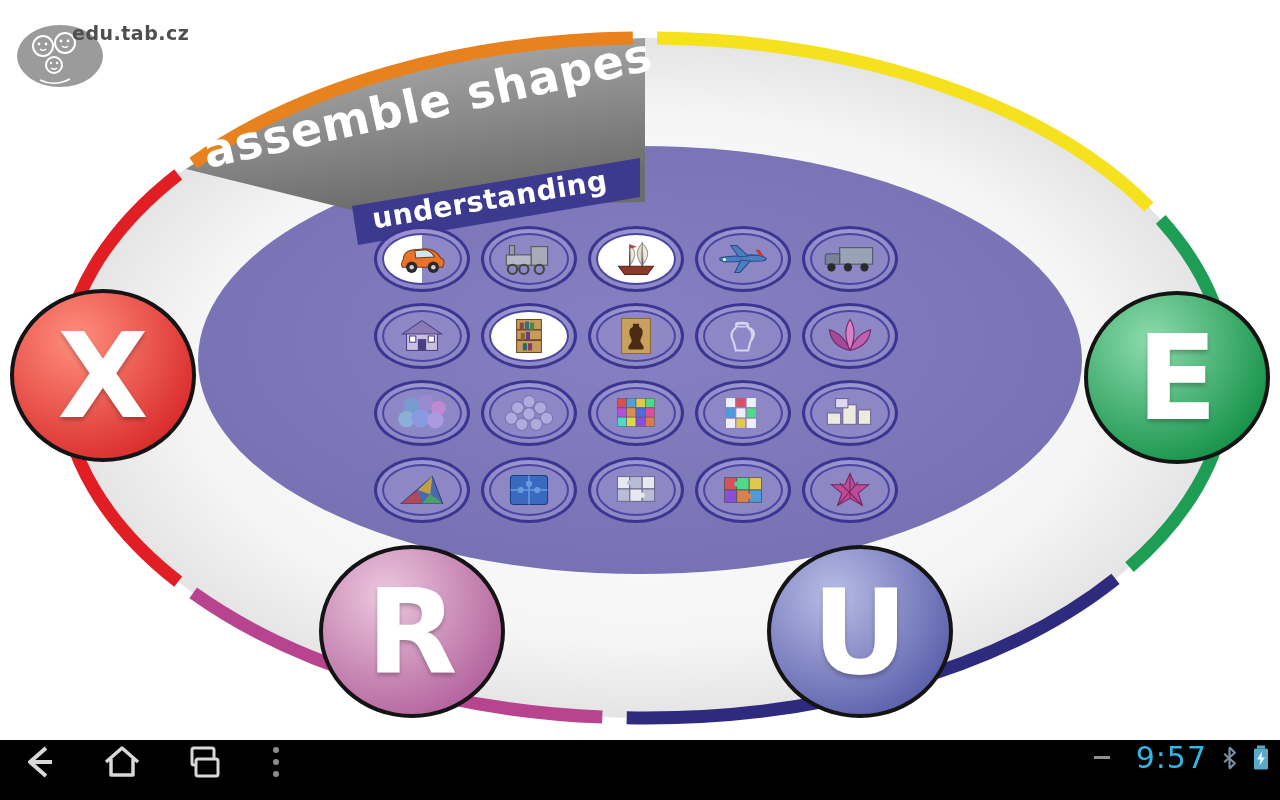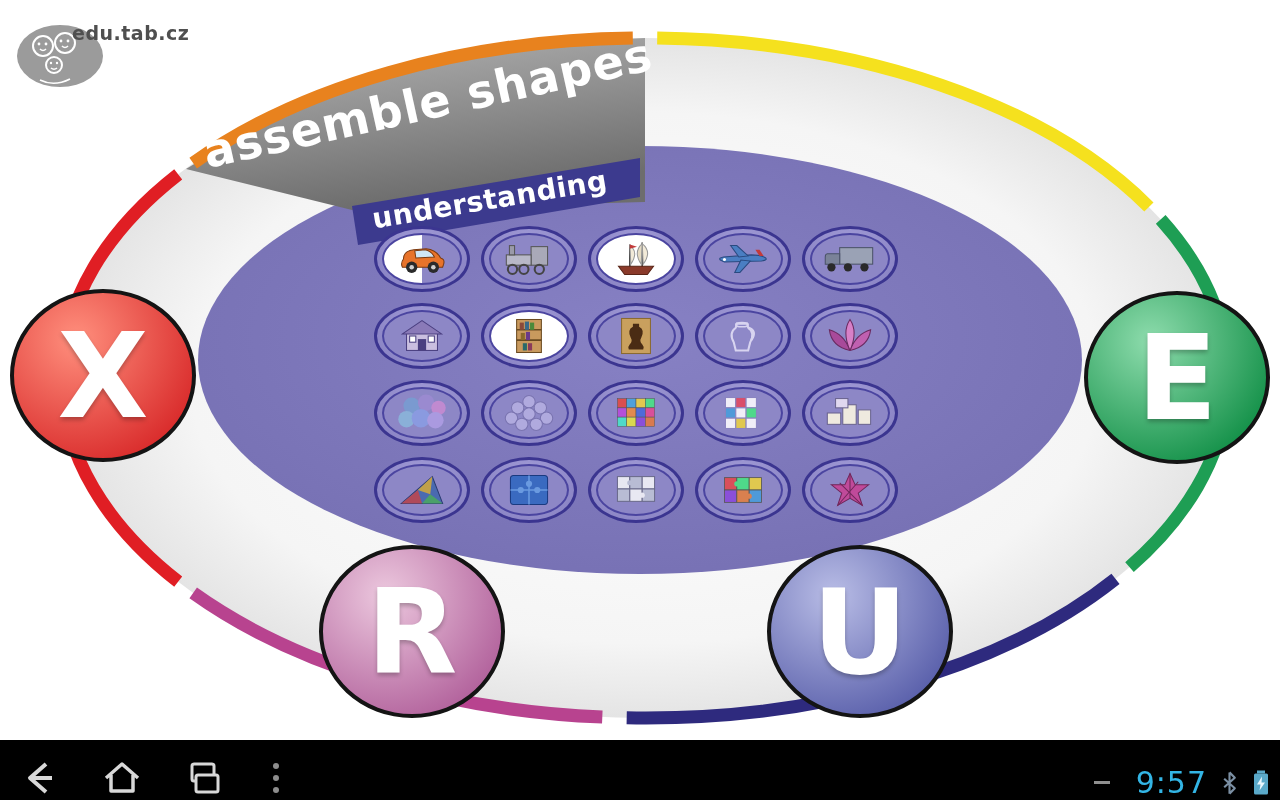--- a/index.html
+++ b/index.html
@@ -32,21 +32,21 @@
                  display:flex; align-items:center; justify-content:center; }
 
   
   #logo { position:absolute; left:10px; top:10px; width:230px; height:95px; }
   #logo svg { position:absolute; left:0; top:4px; }
   #logo-text { position:absolute; left:62px; top:12px; font-size:19px; font-weight:bold;
                color:#4f4f4f; letter-spacing:.5px; }
 
   
   #navbar { position:absolute; left:0; top:740px; width:1280px; height:60px;
-            background:#000; display:flex; align-items:flex-end; }
+            background:#000; display:flex; align-items:flex-start; }
   #nav-left { display:flex; align-items:center; gap:38px; padding-left:18px; }
   .nav-icon { width:44px; height:44px; display:flex; align-items:center; justify-content:center; cursor:pointer; }
   .nav-icon.menu { width:24px; }
   #nav-right { margin-left:auto; display:flex; align-items:center; gap:14px; padding-right:10px; }
   #no-signal { width:16px; height:3px; background:#8f8f8f; margin-right:12px; }
   #clock { font-size:30px; font-weight:400; letter-spacing:1px; }
 </style>
 </head>
 <body>
 

